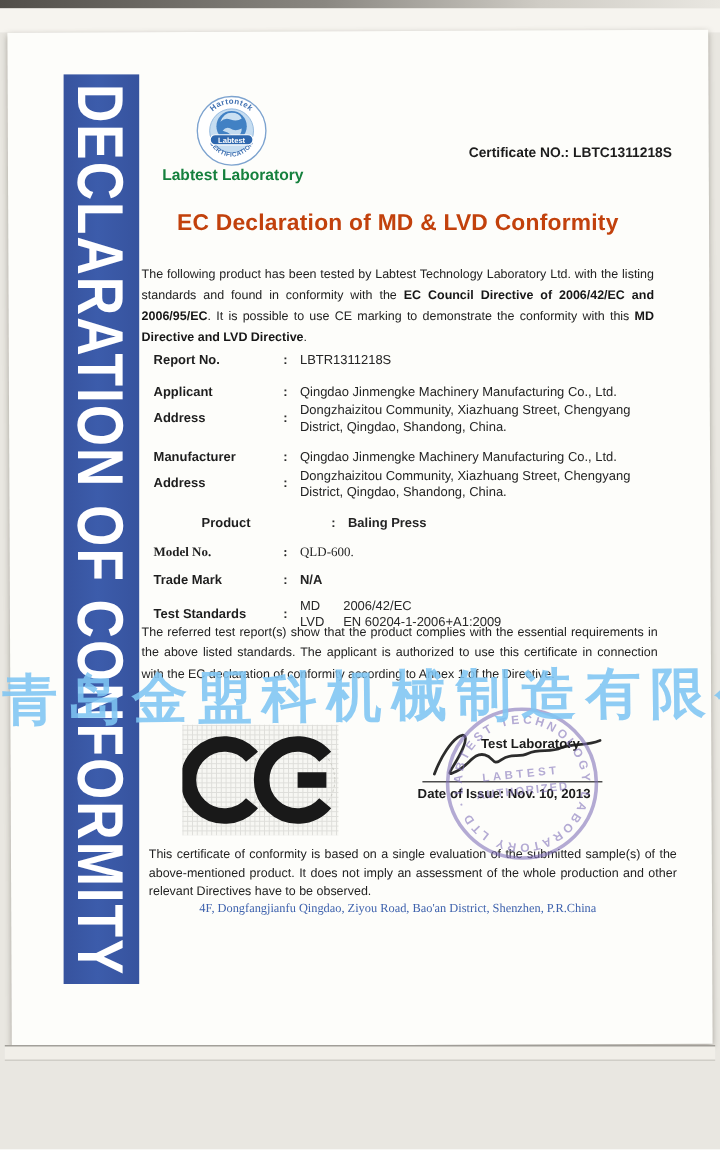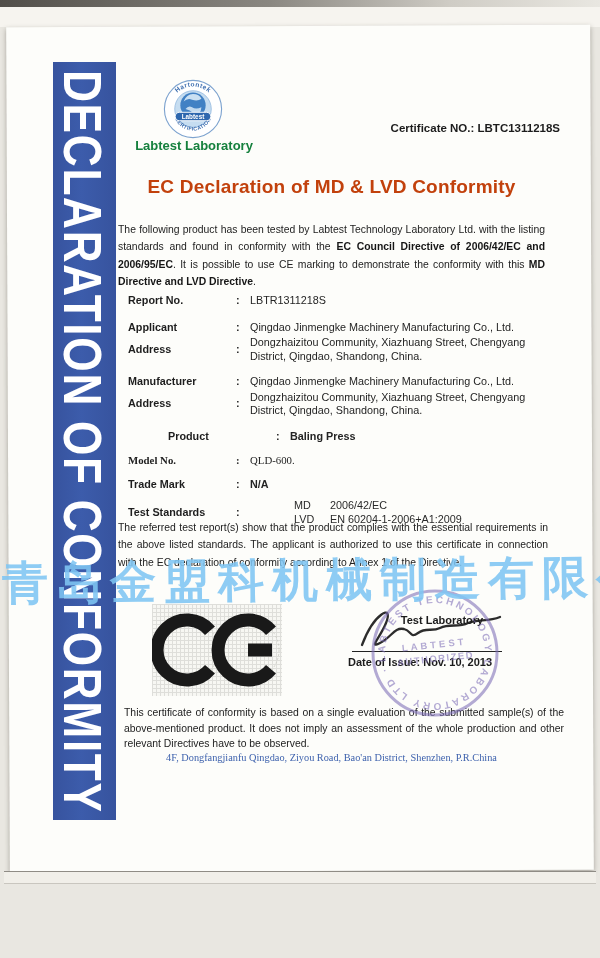--- a/index.html
+++ b/index.html
@@ -36,21 +36,21 @@
   
   .fields{position:absolute;left:128px;top:294px;width:420px;z-index:5;font-size:10.8px;line-height:13.5px;}
   .row{display:flex;align-items:center;}
   .flabel{width:108px;font-weight:bold;flex:0 0 108px;color:#1e1e1e;}
   .fcolon{width:14px;flex:0 0 14px;font-weight:bold;}
   .fvalue{flex:1;color:#242424;}
   .fvalue.bold{font-weight:bold;}
   .mb13{margin-bottom:13px;} .mb2{margin-bottom:2px;} .mb12{margin-bottom:12px;}
   .mb14{margin-bottom:11px;padding-left:40px;} .mb10{margin-bottom:10px;font-family:Liberation Serif, serif;} .mb8{margin-bottom:8px;}
   .ts-lines{flex:1;}
-  .ts-line{display:flex;margin-left:44px;}
+  .ts-line{display:flex;}
   .ts-code{width:36px;flex:0 0 36px;}
   .row-ts{align-items:center;}
   
   .watermark{position:absolute;left:0;top:550px;width:600px;z-index:30;pointer-events:none;
         font-size:46px;font-weight:bold;letter-spacing:8px;white-space:nowrap;text-indent:2px;
         color:rgba(126,197,243,0.88);transform:rotate(-.6deg);
         font-family:"Liberation Sans",sans-serif;}
   
   .ce-block{position:absolute;left:152px;top:604px;width:130px;height:92px;z-index:6;
         background-color:#f7f7f3;

